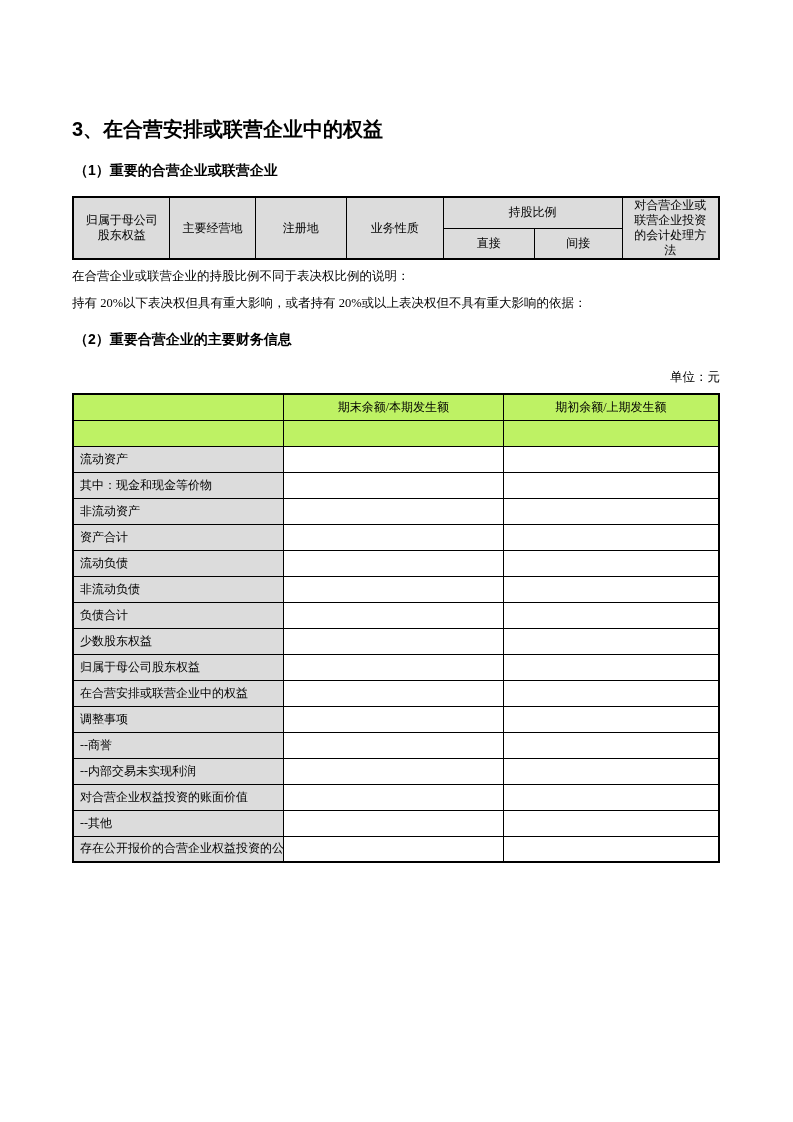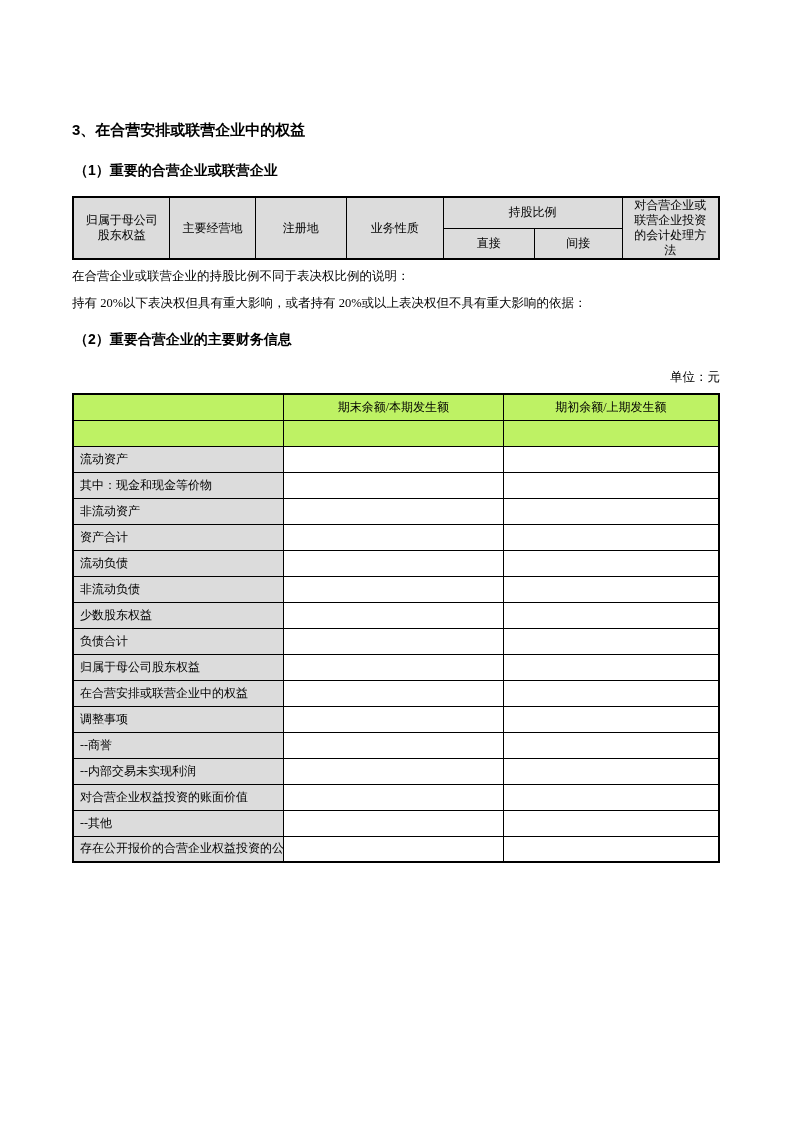--- a/index.html
+++ b/index.html
@@ -49,21 +49,21 @@
   .fin-tbl td { height: 25px; }
   
   .body-text {
     font-size: 12.5px;
     line-height: 16px;
   }
   .other-note { margin-top: 9px; }
   .heading {
     margin-top: 23px;
     font-family: "Liberation Sans", "DejaVu Sans", sans-serif;
-    font-size: 15px;
+    font-size: 20px;
     font-weight: bold;
     line-height: 19px;
   }
   .subheading {
     margin-top: 22px;
     margin-left: 2px;
     font-family: "Liberation Sans", "DejaVu Sans", sans-serif;
     font-size: 14px;
     font-weight: bold;
     line-height: 18px;
@@ -168,26 +168,26 @@
           <td class="label-cell">流动负债</td>
           <td class="value-cell"></td>
           <td class="value-cell"></td>
         </tr>
         <tr>
           <td class="label-cell">非流动负债</td>
           <td class="value-cell"></td>
           <td class="value-cell"></td>
         </tr>
         <tr>
+          <td class="label-cell">负债合计</td>
+          <td class="value-cell"></td>
+          <td class="value-cell"></td>
+        </tr>
+        <tr>
           <td class="label-cell">少数股东权益</td>
-          <td class="value-cell"></td>
-          <td class="value-cell"></td>
-        </tr>
-        <tr>
-          <td class="label-cell">负债合计</td>
           <td class="value-cell"></td>
           <td class="value-cell"></td>
         </tr>
         <tr>
           <td class="label-cell">归属于母公司股东权益</td>
           <td class="value-cell"></td>
           <td class="value-cell"></td>
         </tr>
         <tr>
           <td class="label-cell">在合营安排或联营企业中的权益</td>

